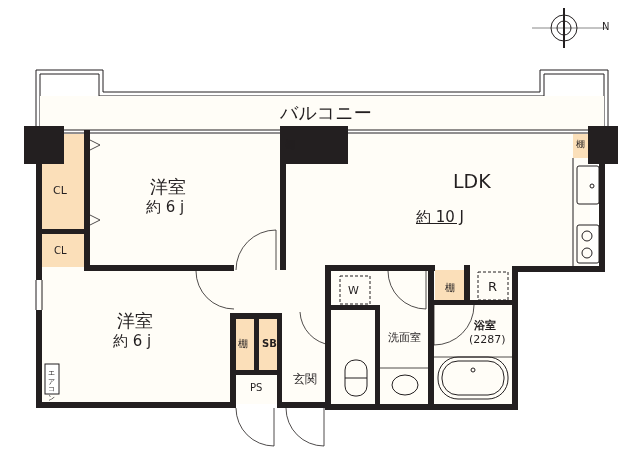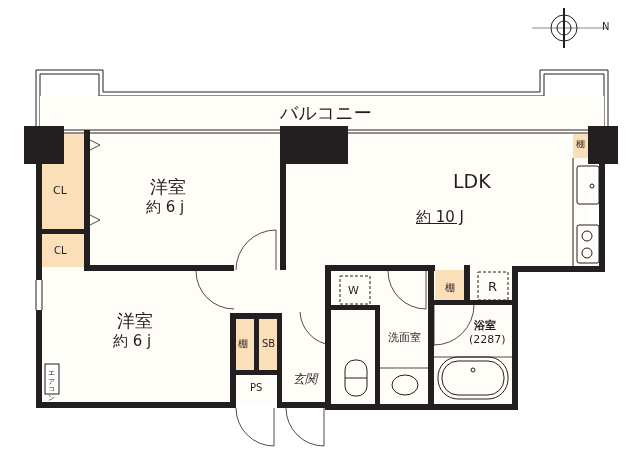--- a/index.html
+++ b/index.html
@@ -132,26 +132,26 @@
 
 <span class="lbl room-name" style="left:150px;top:178px;">洋室</span>
 <span class="lbl room-size" style="left:146px;top:200px;">約 6 j</span>
 
 <span class="lbl room-name" style="left:117px;top:312px;">洋室</span>
 <span class="lbl room-size" style="left:113px;top:334px;">約 6 j</span>
 
 <span class="lbl small" style="left:388px;top:332px;font-family:Liberation Serif, serif;">洗面室</span>
 <span class="lbl small" style="left:474px;top:320px;font-weight:bold;">浴室</span>
 <span class="lbl small" style="left:469px;top:334px;">(2287)</span>
-<span class="lbl small" style="left:293px;top:373px;font-size:12px;font-style:italic;">玄関</span>
+<span class="lbl small" style="left:293px;top:373px;font-size:12px;">玄関</span>
 
 <span class="lbl small" style="left:53px;top:185px;">CL</span>
 <span class="lbl tiny" style="left:54px;top:246px;">CL</span>
 <span class="lbl tiny" style="left:285px;top:140px;">棚</span>
 <span class="lbl tiny" style="left:576px;top:140px;font-size:9px;">棚</span>
 <span class="lbl tiny" style="left:238px;top:339px;">棚</span>
-<span class="lbl tiny" style="left:262px;top:339px;">SB</span>
+<span class="lbl tiny" style="left:262px;top:339px;font-weight:bold;">SB</span>
 <span class="lbl tiny" style="left:445px;top:283px;">棚</span>
 <span class="lbl tiny" style="left:250px;top:383px;">PS</span>
 <span class="lbl small" style="left:348px;top:285px;">W</span>
 <span class="lbl small" style="left:488px;top:280px;font-size:13px;">R</span>
 
 <span class="lbl" style="left:47px;top:366px;font-size:7px;writing-mode:vertical-rl;">エアコン</span>
 
 </body></html>

